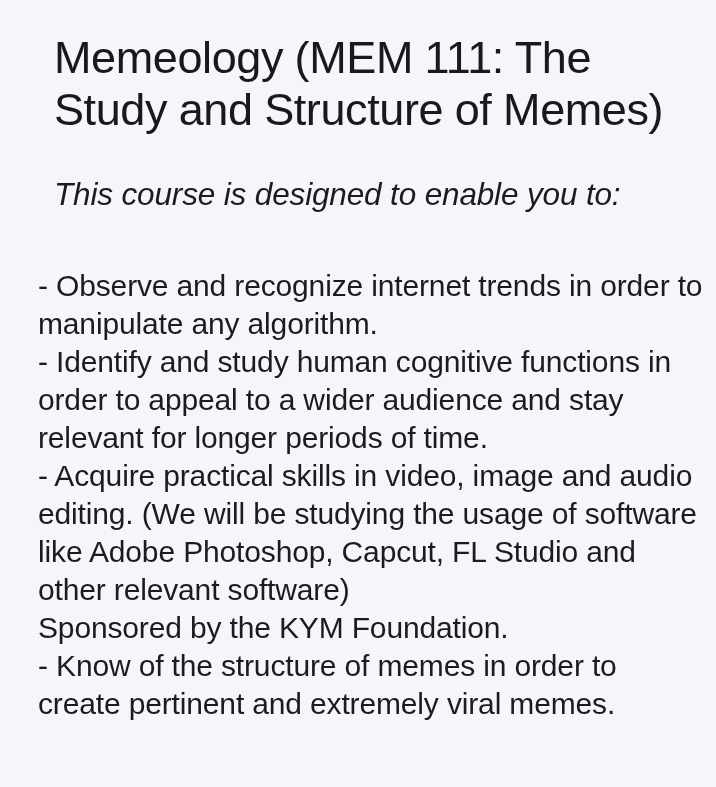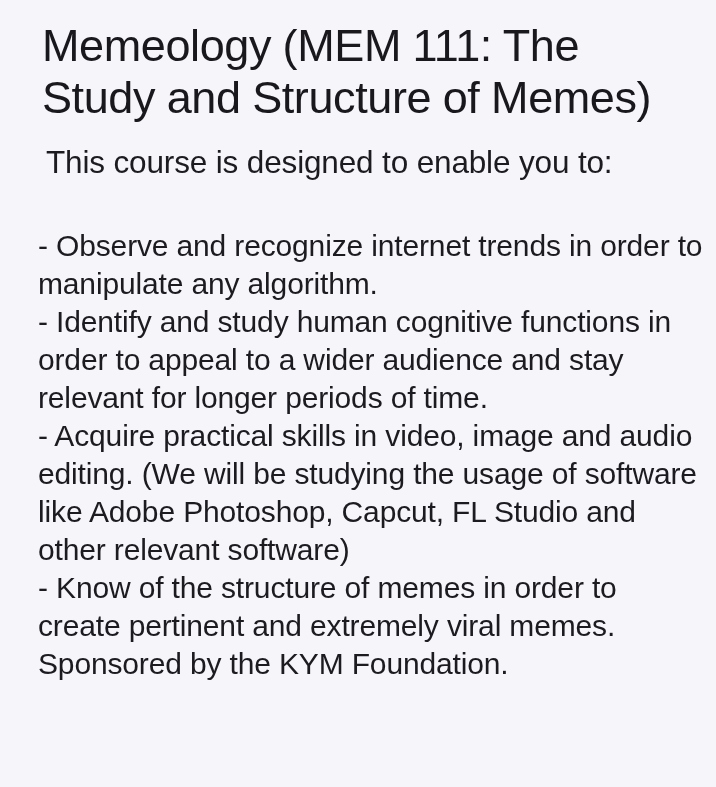--- a/index.html
+++ b/index.html
@@ -31,33 +31,34 @@
     left: 38px;
     top: 16px;
     width: 668px;
   }
 
   .course-title {
     font-size: 45px;
     line-height: 52px;
     font-weight: 400;
     letter-spacing: -0.4px;
-    margin: 4px;
+    margin: 16px;
     padding: 0;
     color: #18181d;
     word-spacing: -0.5px;
   }
 
   .intro-line {
-    margin: 8px;
+    margin: 16px;
     padding: 0;
     font-size: 31.5px;
     line-height: 38px;
     letter-spacing: -0.15px;
     color: #1b1b20;
+    font-style: italic;
   }
 
   .spacer-line {
     height: 38px;
     line-height: 38px;
     font-size: 31.5px;
   }
 
   .objective-item {
     margin: 0;
@@ -85,18 +86,18 @@
 
     <div class="spacer-line">&nbsp;</div>
 
     <p class="objective-item">- Observe and recognize internet trends in order to manipulate any algorithm.</p>
 
     <p class="objective-item">- Identify and study human cognitive functions in order to appeal to a wider audience and stay relevant for longer periods of time.</p>
 
     <p class="objective-item">- Acquire practical skills in video, image and audio editing. (We will be studying the usage of software like Adobe Photoshop, Capcut, FL Studio and other relevant software)</p>
 
 
+    <p class="objective-item">Sponsored by the KYM Foundation.</p>
+
     <p class="objective-item">- Know of the structure of memes in order to create pertinent and extremely viral memes.</p>
-
-    <p class="objective-item">Sponsored by the KYM Foundation.</p>
 
   </div>
 </div>
 
 </body></html>

